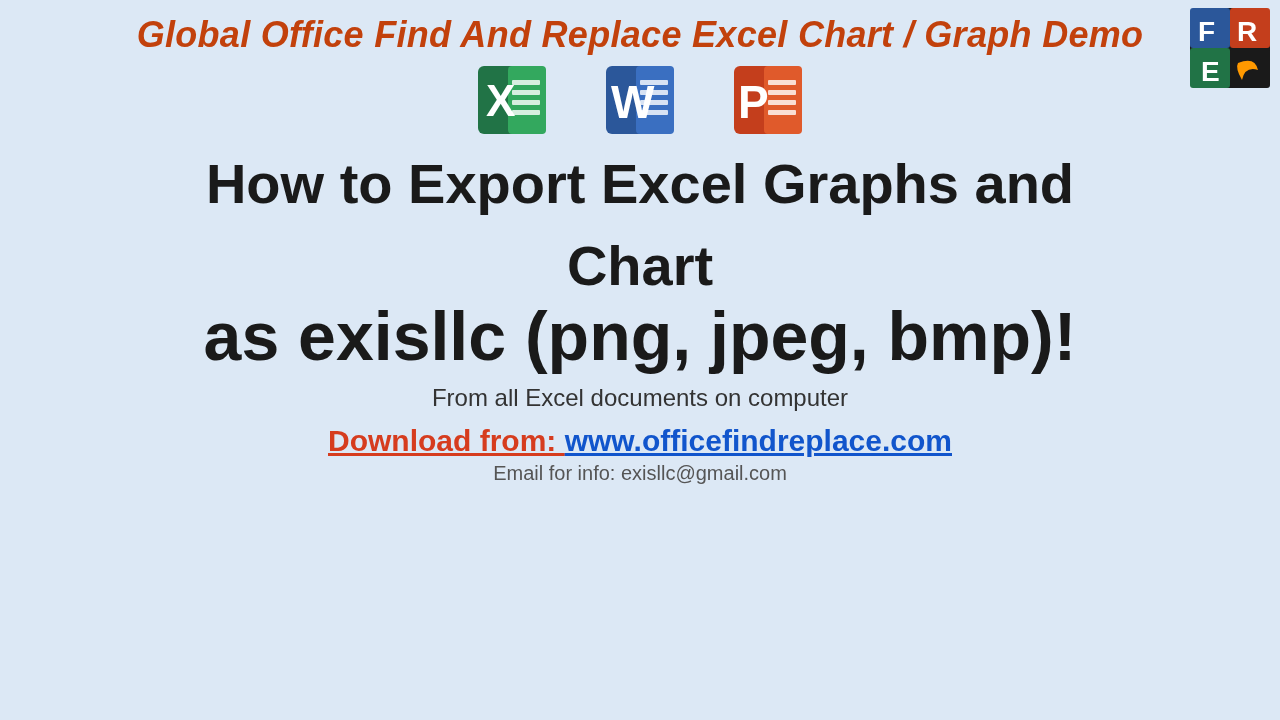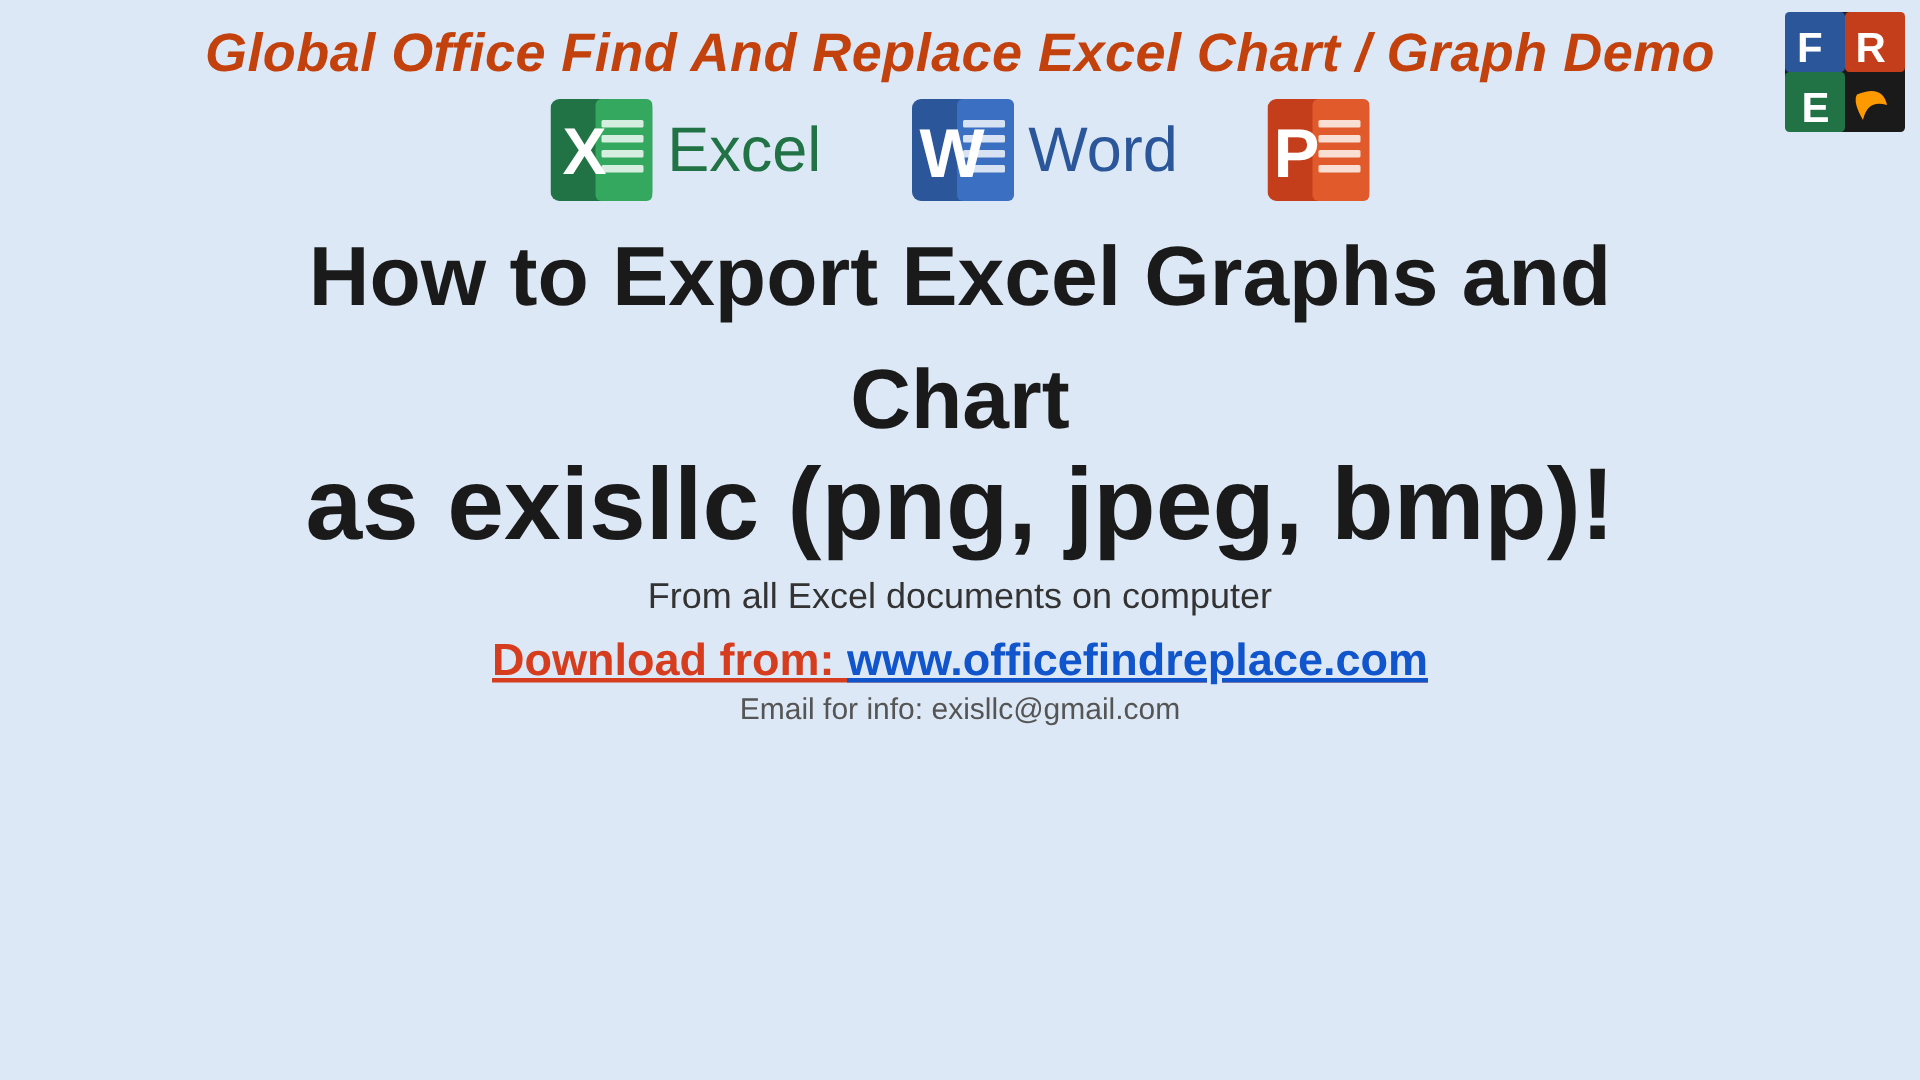--- a/index.html
+++ b/index.html
@@ -144,36 +144,34 @@
         <rect x="30" y="0" width="38" height="68" rx="4" fill="#33a85e"></rect>
 
         <text x="8" y="50" font-size="44" font-weight="900" fill="white" font-family="Arial">X</text>
 
         <rect x="34" y="14" width="28" height="5" rx="1" fill="white" opacity="0.8"></rect>
         <rect x="34" y="24" width="28" height="5" rx="1" fill="white" opacity="0.8"></rect>
         <rect x="34" y="34" width="28" height="5" rx="1" fill="white" opacity="0.8"></rect>
         <rect x="34" y="44" width="28" height="5" rx="1" fill="white" opacity="0.8"></rect>
       </svg>
     </div>
-    <span class="excel-label">Excel</span>
   </div>
 
   <div class="logo-item">
     <div class="icon-wrap">
       <svg width="68" height="68" viewBox="0 0 68 68" xmlns="http://www.w3.org/2000/svg">
         <rect width="68" height="68" rx="6" fill="#2b579a"></rect>
         <rect x="30" y="0" width="38" height="68" rx="4" fill="#3a6fc1"></rect>
         <text x="5" y="52" font-size="46" font-weight="900" fill="white" font-family="Arial">W</text>
         <rect x="34" y="14" width="28" height="5" rx="1" fill="white" opacity="0.8"></rect>
         <rect x="34" y="24" width="28" height="5" rx="1" fill="white" opacity="0.8"></rect>
         <rect x="34" y="34" width="28" height="5" rx="1" fill="white" opacity="0.8"></rect>
         <rect x="34" y="44" width="28" height="5" rx="1" fill="white" opacity="0.8"></rect>
       </svg>
     </div>
-    <span class="word-label">Word</span>
   </div>
 
   <div class="logo-item">
     <div class="icon-wrap">
       <svg width="68" height="68" viewBox="0 0 68 68" xmlns="http://www.w3.org/2000/svg">
         <rect width="68" height="68" rx="6" fill="#c43e1c"></rect>
         <rect x="30" y="0" width="38" height="68" rx="4" fill="#e05a2b"></rect>
         <text x="4" y="52" font-size="46" font-weight="900" fill="white" font-family="Arial">P</text>
         <rect x="34" y="14" width="28" height="5" rx="1" fill="white" opacity="0.8"></rect>
         <rect x="34" y="24" width="28" height="5" rx="1" fill="white" opacity="0.8"></rect>

